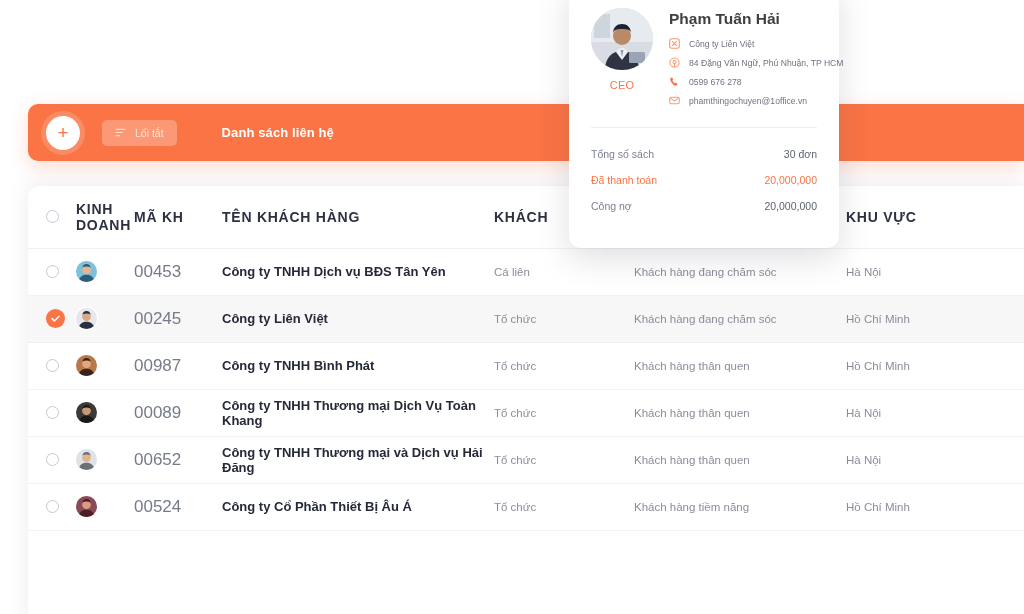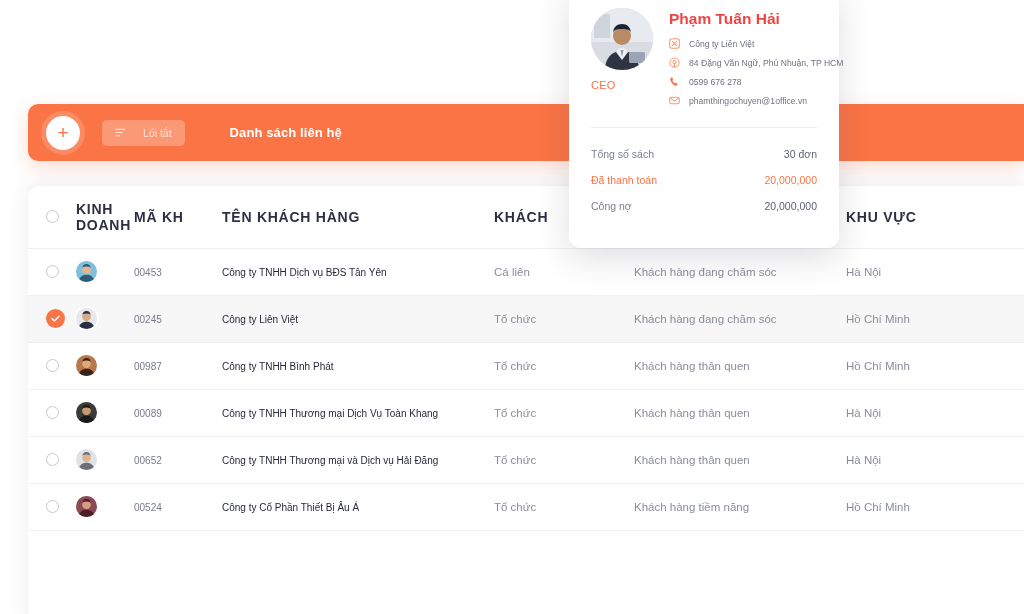--- a/index.html
+++ b/index.html
@@ -31,21 +31,21 @@
     font-weight: 400;
     border: none; cursor: pointer;
     flex: 0 0 auto;
     box-shadow: 0 0 0 5px rgba(255,255,255,0.17);
   }
   .shortcut-btn {
     margin-left: 22px;
     height: 26px;
     background: rgba(255,255,255,0.26);
     border-radius: 5px;
-    display: flex; align-items: center; gap: 17px;
+    display: flex; align-items: center; gap: 9px;
     padding: 0 13px;
     color: #ffe4d8;
     font-size: 10.5px;
     border: none; cursor: pointer;
     flex: 0 0 auto;
   }
   .shortcut-btn svg { display:block; }
   .bar-title {
     margin-left: 45px;
     color: #ffffff;
@@ -98,22 +98,22 @@
   .col-region { width: 178px; }
 
   .cell-check { padding-left: 18px !important; }
   .cell-avatar{ padding-left: 0 !important; }
   .cell-code  { padding-left: 4px !important; }
   .cell-name  { padding-left: 0 !important; }
 
   th.cell-check { padding-left: 18px !important; }
   th.cell-code  { padding-left: 4px !important; }
 
-  .cust-name { font-size: 10px; font-weight: normal; color: #262a38; }
-  .code-txt  { font-size: 10px; color: #767b8a; }
+  .cust-name { font-size: 13px; font-weight: bold; color: #262a38; }
+  .code-txt  { font-size: 17px; color: #767b8a; }
 
   .checkbox {
     width: 13px; height: 13px; border-radius: 50%;
     border: 1.3px solid #c6c9d2; background: #fff;
     display:block; cursor:pointer;
   }
   .checkbox.checked {
     width: 19px; height: 19px;
     border: none; background: #fa7445;
     display: flex; align-items: center; justify-content: center;
@@ -132,32 +132,32 @@
     position: absolute;
     left: 569px; top: -14px;
     width: 270px; height: 262px;
     background: #ffffff;
     border-radius: 0 0 12px 12px;
     box-shadow: 0 10px 32px rgba(70,60,80,0.17);
     z-index: 9;
     padding: 22px 22px 0 22px;
   }
   .cc-top { display: flex; gap: 16px; }
-  .cc-photo-wrap { width: 62px; flex: 0 0 auto; text-align: left; }
+  .cc-photo-wrap { width: 62px; flex: 0 0 auto; text-align: center; }
   .cc-photo {
     width: 62px; height: 62px; border-radius: 50%;
     overflow: hidden; background:#e9eaee; display:block;
   }
   .cc-photo svg { display:block; width:100%; height:100%; }
   .cc-role {
     margin-top: 9px; font-size: 11px; color: #fa7445; letter-spacing:.2px;
   }
   .cc-info { flex: 1 1 auto; padding-top: 2px; }
   .cc-name {
-    font-size: 15.5px; font-weight: bold; color: #ef4444;
+    font-size: 15.5px; font-weight: bold; color: #404040;
     margin-bottom: 10px; white-space: nowrap;
   }
   .cc-row {
     display: flex; align-items: center; gap: 9px;
     margin-bottom: 8px;
     font-size: 8.6px; color: #6e7280; white-space: nowrap;
   }
   .cc-row .ic { width: 11px; height: 11px; flex: 0 0 auto; display:block; }
   .cc-divider {
     margin: 13px 0 0 0; height: 1px; background: #eeeef1;

